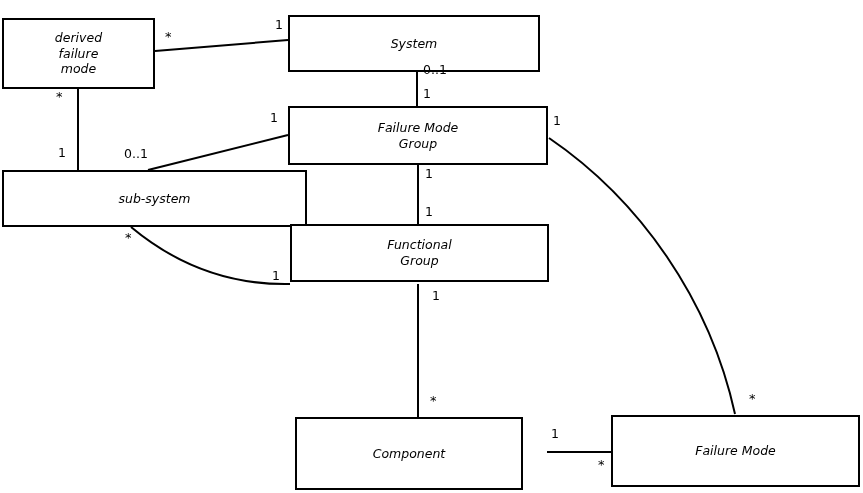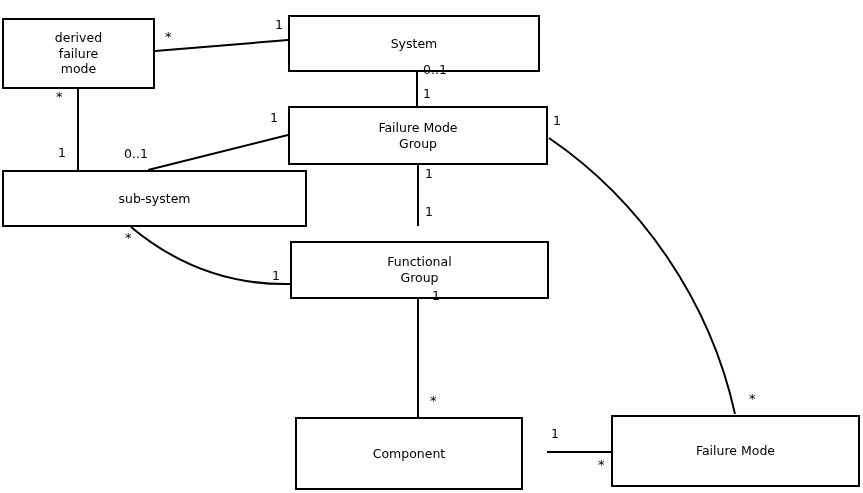--- a/index.html
+++ b/index.html
@@ -35,20 +35,21 @@
     justify-content: center;
     text-align: center;
     font-size: 12.5px;
     color: #000000;
     line-height: 1.25;
     z-index: 3;
   }
   .uml-box .box-label {
     display: block;
     white-space: pre-line;
+    font-style: italic;
   }
   .mult {
     position: absolute;
     font-size: 12.5px;
     color: #000000;
     z-index: 4;
     white-space: nowrap;
     line-height: 1;
   }
   .mult.star {
@@ -83,21 +84,21 @@
       <div class="uml-box" style="left: 288px; top: 15px; width: 252px; height: 57px; border-color: rgb(0, 0, 0); color: rgb(0, 0, 0);">
         <span class="box-label">System</span>
       </div>
       <div class="uml-box" style="left: 288px; top: 106px; width: 260px; height: 59px; border-color: rgb(0, 0, 0); color: rgb(0, 0, 0);">
         <span class="box-label">Failure Mode
 Group</span>
       </div>
       <div class="uml-box" style="left: 2px; top: 170px; width: 305px; height: 57px; border-color: rgb(0, 0, 0); color: rgb(0, 0, 0);">
         <span class="box-label">sub-system</span>
       </div>
-      <div class="uml-box" style="left: 290px; top: 241px; width: 259px; height: 58px; border-color: rgb(0, 0, 0); color: rgb(0, 0, 0);">
+      <div class="uml-box" style="left: 290px; top: 224px; width: 259px; height: 58px; border-color: rgb(0, 0, 0); color: rgb(0, 0, 0);">
         <span class="box-label">Functional
 Group</span>
       </div>
       <div class="uml-box" style="left: 295px; top: 417px; width: 228px; height: 73px; border-color: rgb(0, 0, 0); color: #000000; align-items: center;">
         <span class="box-label">Component</span>
       </div>
       <div class="uml-box" style="left: 611px; top: 415px; width: 249px; height: 72px; border-color: rgb(0, 0, 0); color: rgb(0, 0, 0);">
         <span class="box-label">Failure Mode</span>
       </div>
     </div>

